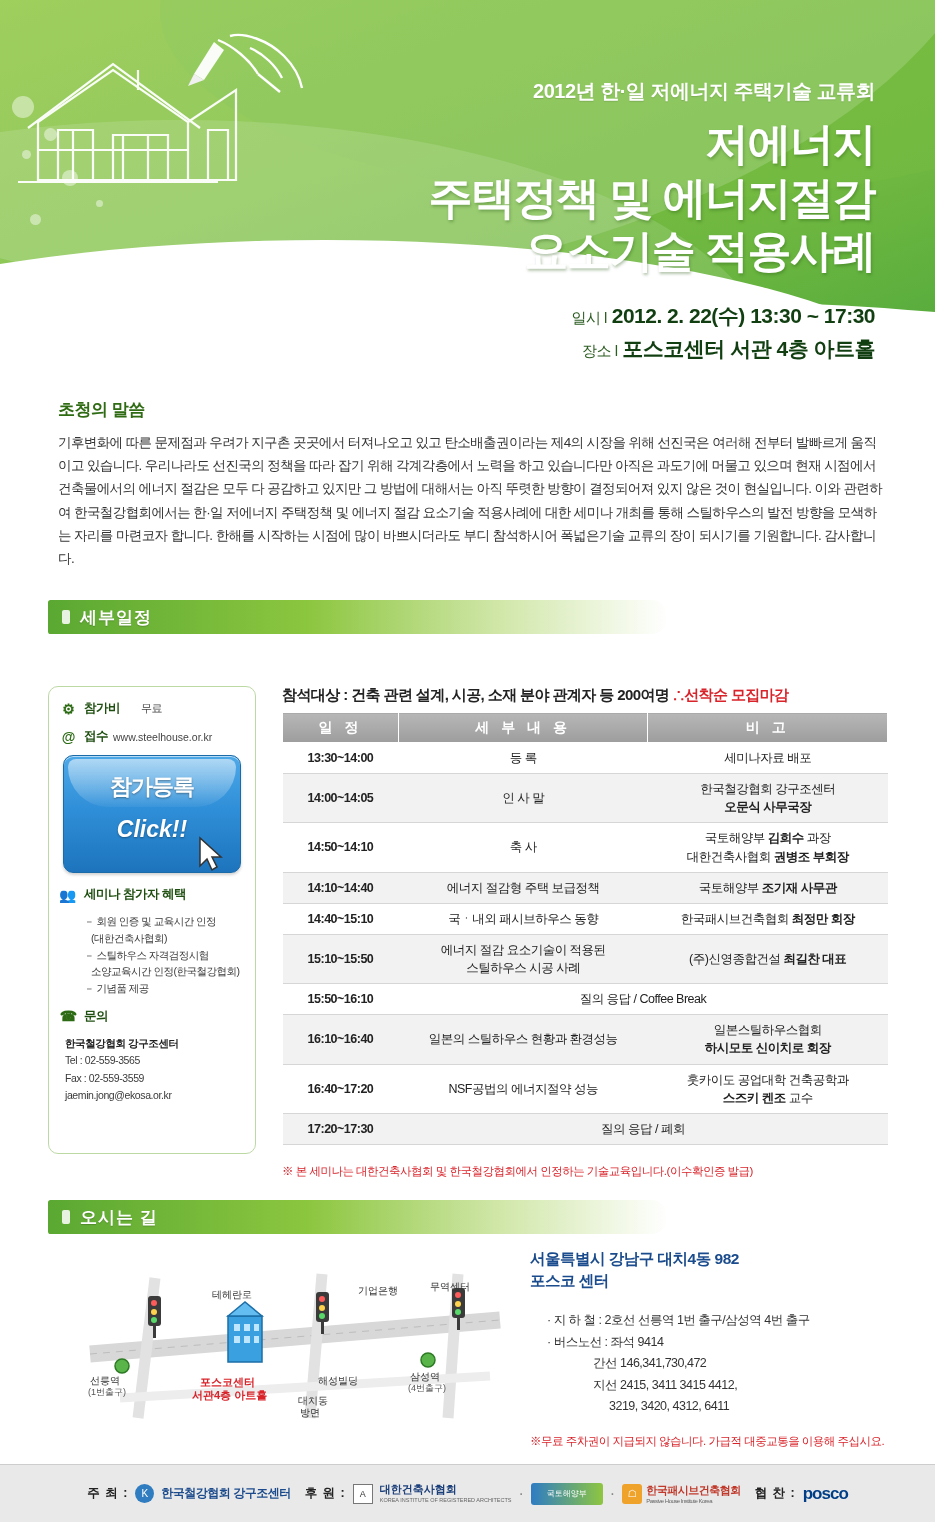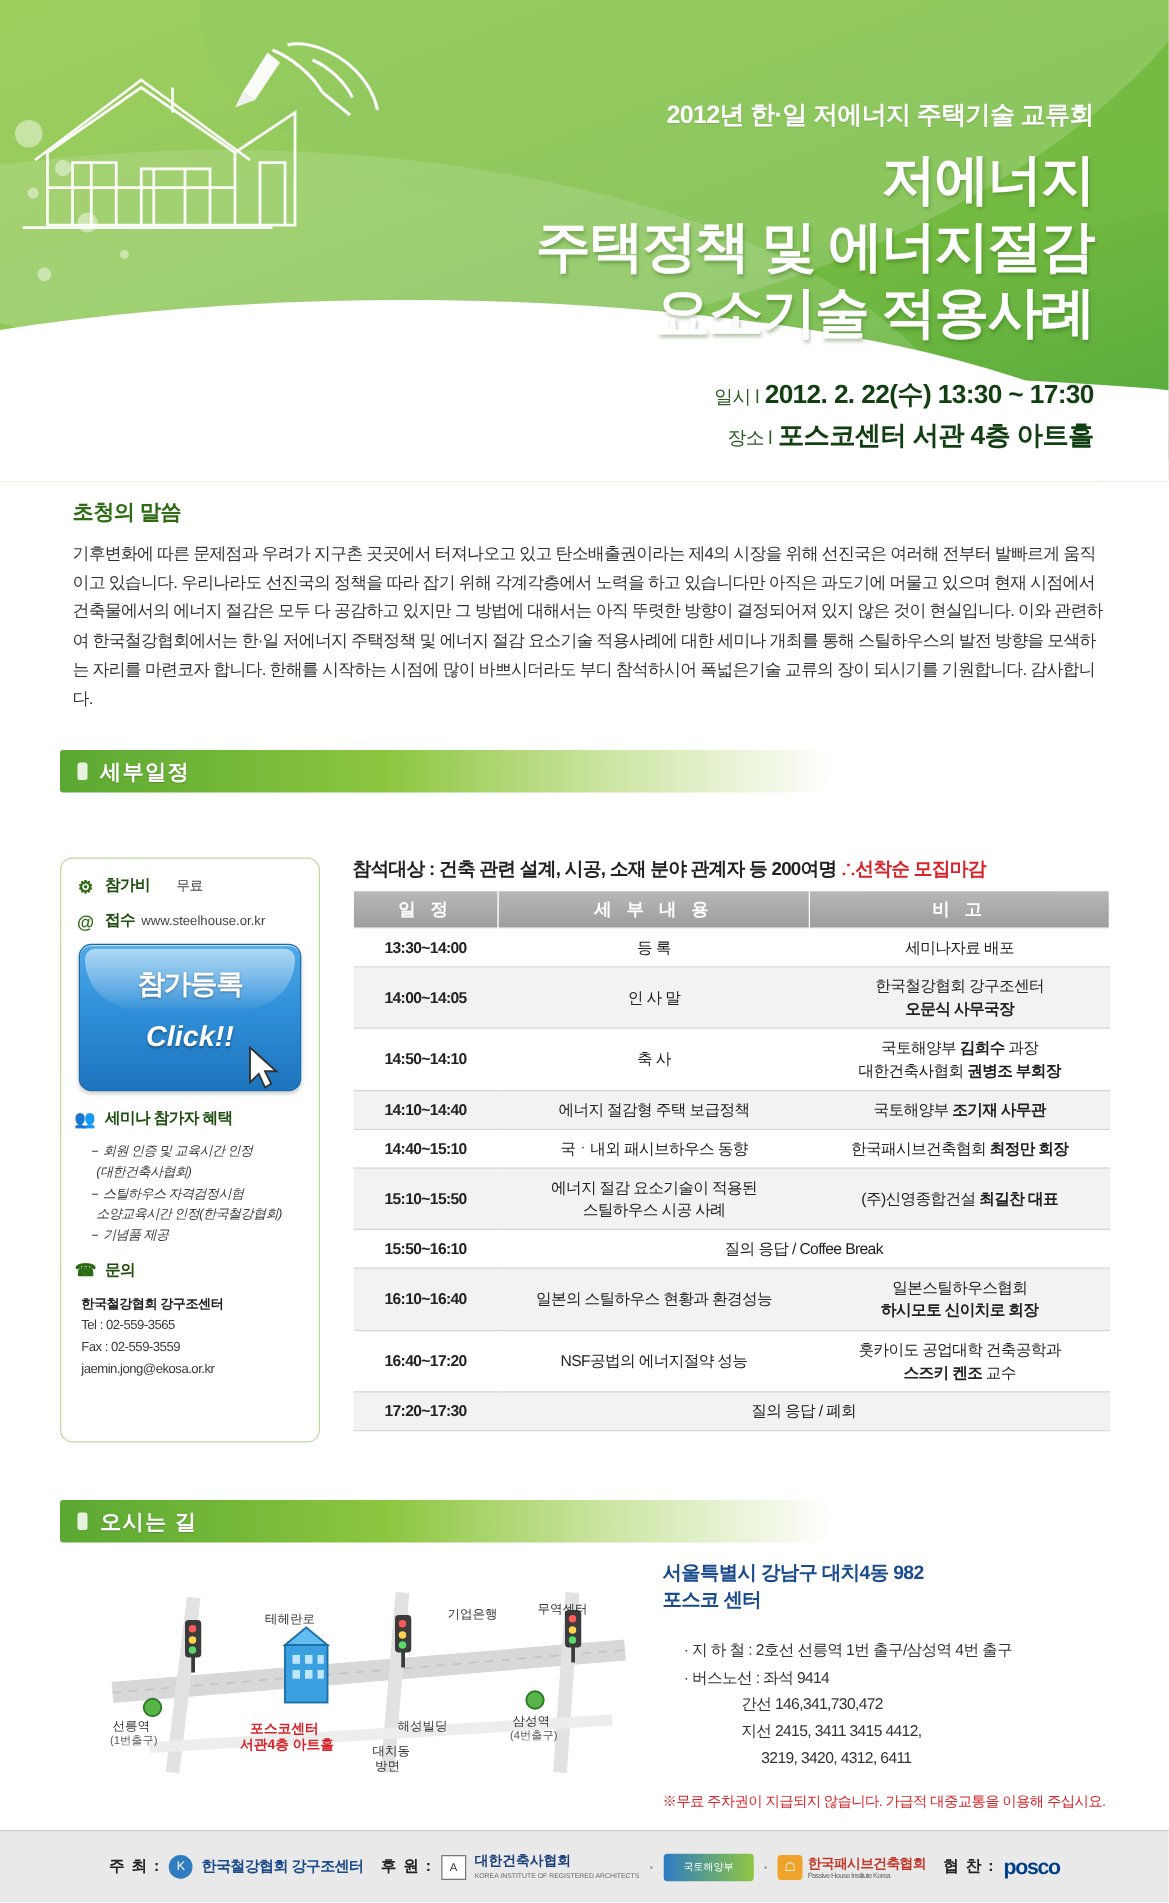--- a/index.html
+++ b/index.html
@@ -206,28 +206,27 @@
     color:#ffffff; font-size:22px; font-weight:bold; letter-spacing:-1px;
     text-shadow: 0 1px 2px rgba(0,0,0,.35);
   }
   .regbtn .t2 {
     position:absolute; top:60px; left:0; right:0; text-align:center;
     color:#ffffff; font-size:23px; font-weight:bold; font-style:italic;
     text-shadow: 0 1px 2px rgba(0,0,0,.35);
   }
 
   .ib-benefit-list {
-    margin: 2px 0 10px 4px;
+    margin: 2px 0 10px 18px;
     padding: 0;
     list-style: none;
     font-size: 10.5px;
     color: #3a3a3a;
     line-height: 1.6;
     letter-spacing: -.5px;
-    font-style: italic;
   }
   .ib-benefit-list li { padding-left: 7px; position: relative;}
   .ib-benefit-list li.sub { padding-left: 14px; }
   .ib-contact {
     margin: 2px 0 0 6px;
     font-size: 10.5px;
     color: #3a3a3a;
     line-height: 1.65;
     letter-spacing: -.4px;
   }
@@ -530,20 +529,21 @@
           <td class="detail">NSF공법의 에너지절약 성능</td>
           <td class="note">훗카이도 공업대학 건축공학과<br><b>스즈키 켄조</b> 교수</td>
         </tr>
         <tr class="alt">
           <td class="time">17:20~17:30</td>
           <td class="detail" colspan="2">질의 응답 / 폐회</td>
         </tr>
       </tbody>
   </table>
 
+  <div class="sched-note">※ 본 세미나는 대한건축사협회 및 한국철강협회에서 인정하는 기술교육입니다.(이수확인증 발급)</div>
 
   <div class="sect" id="sect-map">
     <div class="bar"></div>
     <div class="tick"></div>
     <div class="label">오시는 길</div>
   </div>
 
   <div class="mapbox">
     <svg width="470" height="190" viewBox="0 0 470 190">
 

